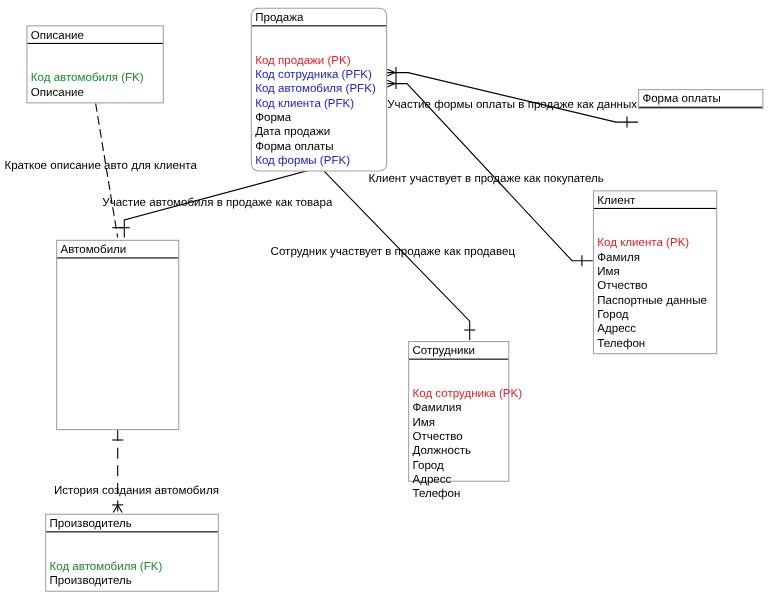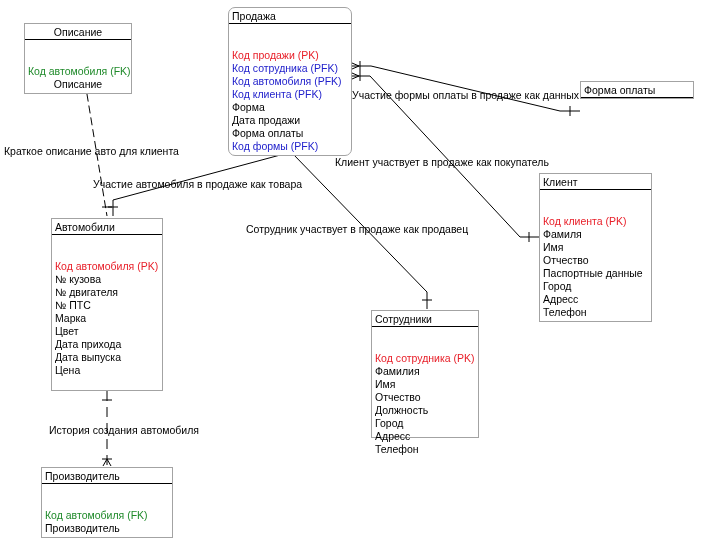--- a/index.html
+++ b/index.html
@@ -68,21 +68,21 @@
 
   <g>
     <line x1="107" y1="391" x2="107" y2="466" stroke-dasharray="10,6"></line>
     <line x1="102" y1="400" x2="112" y2="400"></line>
     <line x1="102" y1="459" x2="112" y2="459"></line>
     <line x1="103" y1="466" x2="107" y2="459"></line>
     <line x1="111" y1="466" x2="107" y2="459"></line>
   </g>
 </svg>
 
-<div class="entity" style="left:24px; top:23px; width:108px;text-align:center;">
+<div class="entity" style="left:24px; top:23px; width:125px;">
   <div class="title">Описание</div>
   <div class="attrs">
       <div class="attr fk">Код автомобиля (FK)</div>
       <div class="attr plain">Описание</div>
     </div>
 </div>
 
 <div class="entity rounded" style="left:228px; top:7px; width:124px;">
   <div class="title">Продажа</div>
   <div class="attrs">
@@ -110,53 +110,42 @@
       <div class="attr plain">Отчество</div>
       <div class="attr plain">Паспортные данные</div>
       <div class="attr plain">Город</div>
       <div class="attr plain">Адресс</div>
       <div class="attr plain">Телефон</div>
     </div>
 </div>
 
 <div class="entity" style="left:51px; top:218px; width:112px; height:173px;">
   <div class="title">Автомобили</div>
-  <div class="attrs">
-      <div class="attr pk">Код автомобиля (PK)</div>
-      <div class="attr plain">№ кузова</div>
-      <div class="attr plain">№ двигателя</div>
-      <div class="attr plain">№ ПТС</div>
-      <div class="attr plain">Марка</div>
-      <div class="attr plain">Цвет</div>
-      <div class="attr plain">Дата прихода</div>
-      <div class="attr plain">Дата выпуска</div>
-      <div class="attr plain">Цена</div>
-    </div>
 </div>
 
-<div class="entity" style="left:371px; top:310px; width:108px; height:128px;">
+<div class="entity" style="left:371px; top:310px; width:92px; height:128px;">
   <div class="title">Сотрудники</div>
   <div class="attrs">
       <div class="attr pk">Код сотрудника (PK)</div>
       <div class="attr plain">Фамилия</div>
       <div class="attr plain">Имя</div>
       <div class="attr plain">Отчество</div>
       <div class="attr plain">Должность</div>
       <div class="attr plain">Город</div>
       <div class="attr plain">Адресс</div>
       <div class="attr plain">Телефон</div>
     </div>
 </div>
 
-<div class="entity" style="left:41px; top:467px; width:132px;">
+<div class="entity" style="left:41px; top:467px; width:158px;">
   <div class="title">Производитель</div>
   <div class="attrs">
       <div class="attr fk">Код автомобиля (FK)</div>
       <div class="attr plain">Производитель</div>
     </div>
 </div>
 
 <div class="label" style="left:4px; top:145px;">Краткое описание авто для клиента</div>
 <div class="label" style="left:93px; top:178px;">Участие автомобиля в продаже как товара</div>
 <div class="label" style="left:352px; top:89px;">Участие формы оплаты в продаже как данных</div>
 <div class="label" style="left:335px; top:156px;">Клиент участвует в продаже как покупатель</div>
 <div class="label" style="left:246px; top:223px;">Сотрудник участвует в продаже как продавец</div>
-<div class="label" style="left:31px; top:424px;padding-left:18px;">История создания автомобиля</div>
+<div class="label" style="left:31px; top:440px;padding-left:18px;">История создания автомобиля</div>
 
 </body></html>

